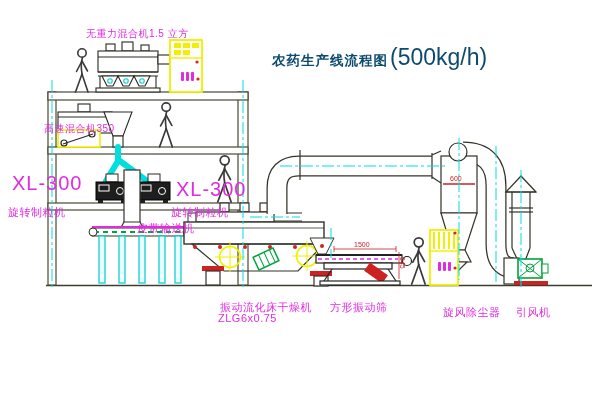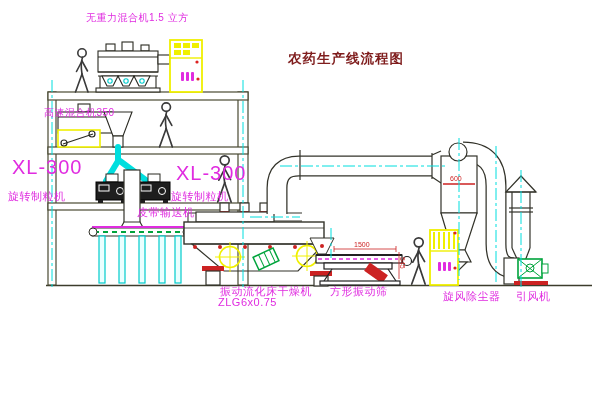--- a/index.html
+++ b/index.html
@@ -1,25 +1,25 @@
 <!DOCTYPE html>
 <html><head>
 <meta charset="utf-8">
 <style>
   html,body{margin:0;padding:0;background:#ffffff;}
   .stage{position:relative;width:600px;height:403px;background:#ffffff;overflow:hidden;
          font-family:"Liberation Sans", sans-serif;}
   .stage svg{position:absolute;left:0;top:0;}
-  .lbl{position:absolute;color:#e02ce0;line-height:1;white-space:nowrap;letter-spacing:0.5px;}
+  .lbl{position:absolute;color:#e02ce0;line-height:1;white-space:nowrap;letter-spacing:0.5px;margin-top:16px;}
   .lbl.big{font-size:20px;letter-spacing:1px;}
   .lbl.model{font-size:11px;letter-spacing:0.5px;}
   .lbl.small{font-size:11px;}
   .dim{position:absolute;color:#cc2222;font-size:7px;line-height:1;white-space:nowrap;}
   .dim.vert{transform:rotate(90deg);transform-origin:left top;}
-  .title{position:absolute;left:288px;top:44px;color:#7f1d1d;display:flex;align-items:center;}
+  .title{position:absolute;left:272px;top:44px;color:#0c4a6e;display:flex;align-items:center;}
   .title .t-main{font-size:13.5px;font-weight:bold;letter-spacing:1px;padding-top:6px;}
   .title .t-cap{font-size:23px;font-weight:400;margin-left:2px;}
 </style>
 </head>
 <body>
 
 <div class="stage">
 
 <svg width="600" height="403" viewBox="0 0 600 403">
   <defs>
@@ -280,20 +280,21 @@
     <line x1="280" y1="166" x2="447" y2="166"></line>
     <line x1="459" y1="138" x2="459" y2="280"></line>
     <line x1="496" y1="146" x2="496" y2="282"></line>
     <line x1="521" y1="170" x2="521" y2="290"></line>
     <line x1="331" y1="228" x2="331" y2="258"></line>
   </g>
 </svg>
 
 <div class="title">
   <span class="t-main">农药生产线流程图</span>
+  <span class="t-cap">(500kg/h)</span>
 </div>
 
 <div class="lbl" style="left:86px;top:13px;font-size:10px;">无重力混合机1.5 立方</div>
 <div class="lbl" style="left:44px;top:108px;font-size:10px;">高速混合机350</div>
 <div class="lbl big" style="left:12px;top:157px;">XL-300</div>
 <div class="lbl small" style="left:8px;top:191px;">旋转制粒机</div>
 <div class="lbl big" style="left:176px;top:163px;">XL-300</div>
 <div class="lbl small" style="left:171px;top:191px;">旋转制粒机</div>
 <div class="lbl small" style="left:137px;top:207px;">皮带输送机</div>
 <div class="lbl small" style="left:220px;top:286px;">振动流化床干燥机</div>

